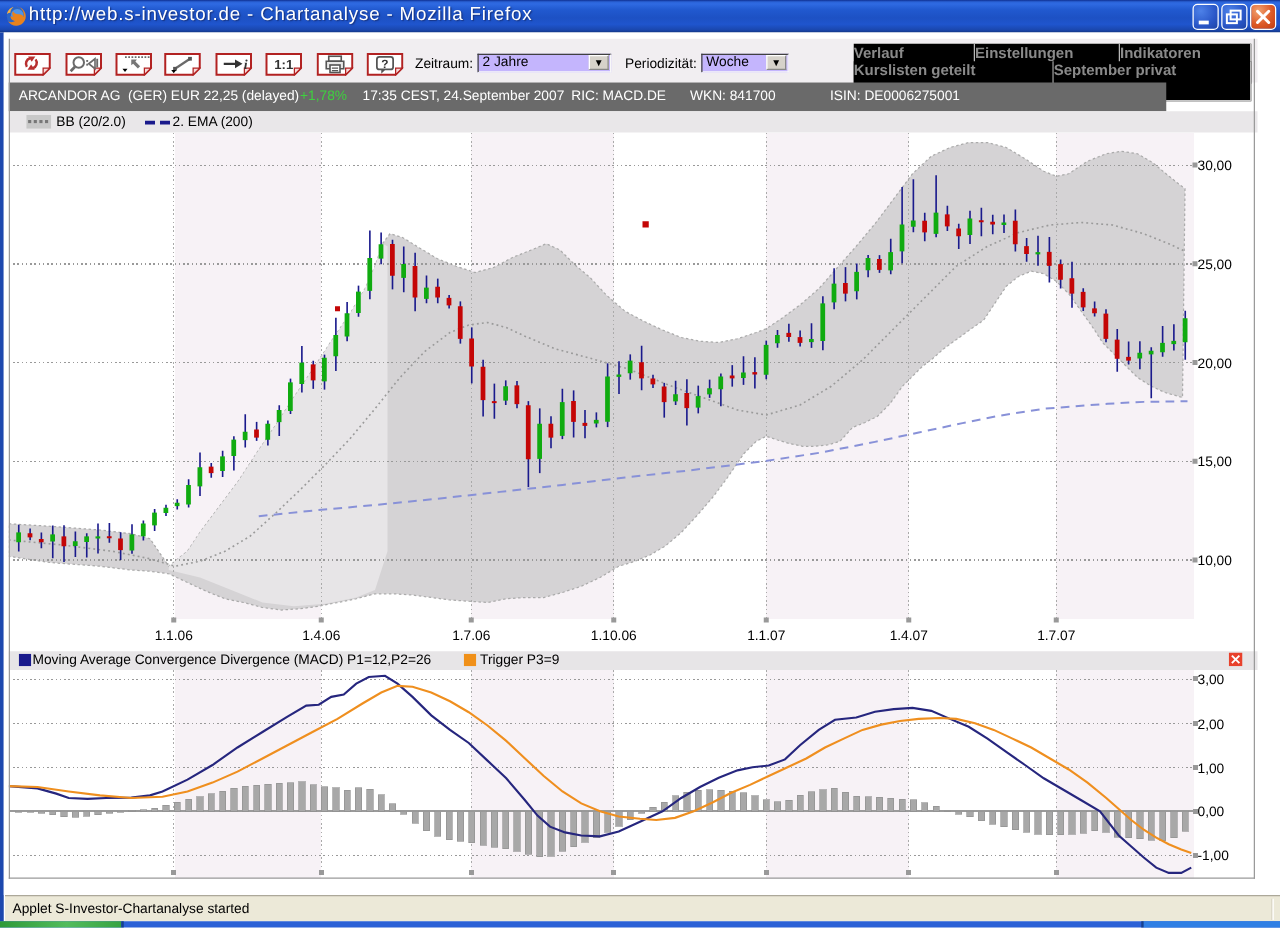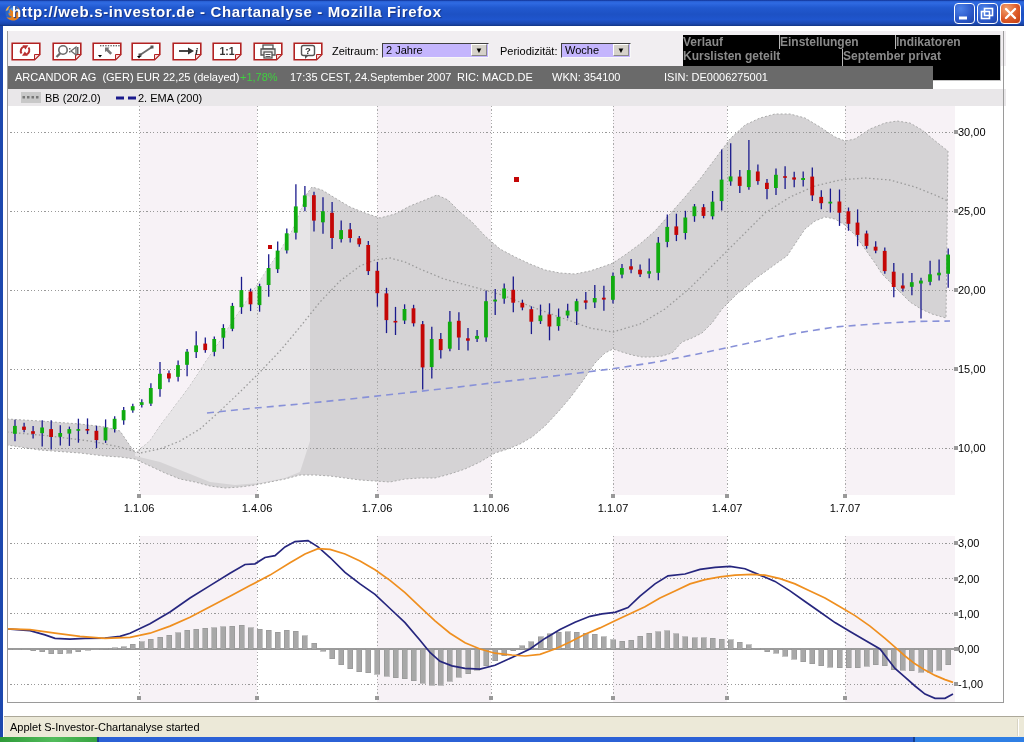--- a/index.html
+++ b/index.html
@@ -1,20 +1,20 @@
 <!DOCTYPE html>
 <html><head><meta charset="utf-8"><style>
 *{margin:0;padding:0;box-sizing:border-box}
 html,body{width:1024px;height:742px;overflow:hidden;background:#fff;
  font-family:"Liberation Sans",sans-serif}
 #win{position:absolute;left:0;top:0;width:1024px;height:742px}
 .abs{position:absolute}
 #titlebar{left:0;top:0;width:1024px;height:26px;
  background:linear-gradient(180deg,#0f2f91 0%,#2a63d8 6%,#2f6ae2 12%,#2159cf 30%,#1d51c4 55%,#1f55cd 75%,#1a47ae 92%,#123584 100%)}
-#title{left:12px;top:3px;color:#fff;font-size:15px;font-weight:bold;letter-spacing:0.65px;
+#title{left:23px;top:3px;color:#fff;font-size:15px;font-weight:normal;letter-spacing:0.65px;
  text-shadow:1px 1px 1px #17327d;white-space:nowrap}
 .wbtn{top:3px;width:21px;height:21px;border-radius:4px;border:1px solid #fff}
 #btnmin{left:954px;background:radial-gradient(circle at 30% 25%,#4d81e8,#2a57c8 60%,#1e44a6)}
 #btnmax{left:977px;background:radial-gradient(circle at 30% 25%,#4d81e8,#2a57c8 60%,#1e44a6)}
 #btncls{left:1000px;background:radial-gradient(circle at 30% 25%,#f1a270,#dd5a28 55%,#c13d12)}
 #leftedge{left:0;top:26px;width:3px;height:711px;background:#1d48ae}
 #body{left:3px;top:26px;width:1021px;height:690px;background:#ffffff}
 #toolbar{left:4px;top:5px;width:999px;height:35px;background:#f1eef1}
 .tbtn{top:11px;width:30px;height:19px}
 #zlab{left:325px;top:14px;font-size:11px;color:#000}
@@ -153,21 +153,21 @@
           <div class="rcell" style="left:213px;top:0;width:105px">Indikatoren</div>
           <div class="rcell" style="left:0px;top:14px;width:160px">Kurslisten geteilt</div>
           <div class="rcell" style="left:160px;top:14px;width:158px">September privat</div>
         </div>
  </div>
  <div id="infobar" class="abs">
   <span style="left:8px">ARCANDOR AG &nbsp;(GER) EUR 22,25 (delayed)</span>
   <span style="left:233px;color:#3fd03f">+1,78%</span>
   <span style="left:283px">17:35 CEST, 24.September 2007</span>
   <span style="left:450px">RIC: MACD.DE</span>
-  <span style="left:545px">WKN: 354100</span>
+  <span style="left:545px">WKN: 841700</span>
   <span style="left:657px">ISIN: DE0006275001</span>
  </div>
  <div id="legend" class="abs">
   <svg class="abs" style="left:14px;top:3px" width="20" height="11">
           <rect x="0" y="0" width="20" height="11" fill="#c8c8c8"></rect>
           <g fill="#777">
             <rect x="1.5" y="4" width="2.5" height="2.5"></rect>
             <rect x="6" y="4" width="2.5" height="2.5"></rect>
             <rect x="10.5" y="4" width="2.5" height="2.5"></rect>
             <rect x="15" y="4" width="2.5" height="2.5"></rect>
@@ -434,20 +434,37 @@
 <text x="951" y="267" font-family="Liberation Sans, sans-serif" font-size="11" fill="#000000">15,00</text>
 <text x="951" y="346" font-family="Liberation Sans, sans-serif" font-size="11" fill="#000000">10,00</text>
 <text x="132" y="406" font-family="Liberation Sans, sans-serif" font-size="11" fill="#000000" text-anchor="middle">1.1.06</text>
 <text x="250" y="406" font-family="Liberation Sans, sans-serif" font-size="11" fill="#000000" text-anchor="middle">1.4.06</text>
 <text x="370" y="406" font-family="Liberation Sans, sans-serif" font-size="11" fill="#000000" text-anchor="middle">1.7.06</text>
 <text x="484" y="406" font-family="Liberation Sans, sans-serif" font-size="11" fill="#000000" text-anchor="middle">1.10.06</text>
 <text x="606" y="406" font-family="Liberation Sans, sans-serif" font-size="11" fill="#000000" text-anchor="middle">1.1.07</text>
 <text x="720" y="406" font-family="Liberation Sans, sans-serif" font-size="11" fill="#000000" text-anchor="middle">1.4.07</text>
 <text x="838" y="406" font-family="Liberation Sans, sans-serif" font-size="11" fill="#000000" text-anchor="middle">1.7.07</text>
 </svg>
+ <div id="macleg" class="abs">
+  <svg class="abs" style="left:8px;top:2px" width="10" height="10">
+          <rect width="10" height="10" fill="#1a1a8c"></rect>
+        </svg>
+  <span class="abs" style="left:19px;top:1px">Moving Average Convergence Divergence (MACD) P1=12,P2=26</span>
+  <svg class="abs" style="left:364px;top:2px" width="10" height="10">
+          <rect width="10" height="10" fill="#f09018"></rect>
+        </svg>
+  <span class="abs" style="left:377px;top:1px">Trigger P3=9</span>
+  <svg class="abs" style="left:976px;top:1px" width="11" height="11">
+          <rect width="11" height="11" fill="#e8412c"></rect>
+          <g stroke="#fff" stroke-width="1.6">
+            <line x1="2.5" y1="2.5" x2="8.5" y2="8.5"></line>
+            <line x1="8.5" y1="2.5" x2="2.5" y2="8.5"></line>
+          </g>
+        </svg>
+ </div>
  <svg class="abs" style="left:4px;top:510px" width="996" height="167" viewBox="0 0 996 167" shape-rendering="crispEdges">
 <rect x="0" y="0" width="948" height="167" fill="#ffffff"></rect>
 <rect x="133" y="0" width="117" height="167" fill="#f7f2f6"></rect>
 <rect x="370" y="0" width="114" height="167" fill="#f7f2f6"></rect>
 <rect x="606" y="0" width="114" height="167" fill="#f7f2f6"></rect>
 <rect x="838" y="0" width="110" height="167" fill="#f7f2f6"></rect>
 <line x1="0" y1="7.4" x2="948" y2="7.4" stroke="#999999" stroke-width="1" stroke-dasharray="1.2 2.2"></line>
 <rect x="947" y="5" width="4" height="4" fill="#999999"></rect>
 <line x1="0" y1="42.6" x2="948" y2="42.6" stroke="#999999" stroke-width="1" stroke-dasharray="1.2 2.2"></line>
 <rect x="947" y="41" width="4" height="4" fill="#999999"></rect>

